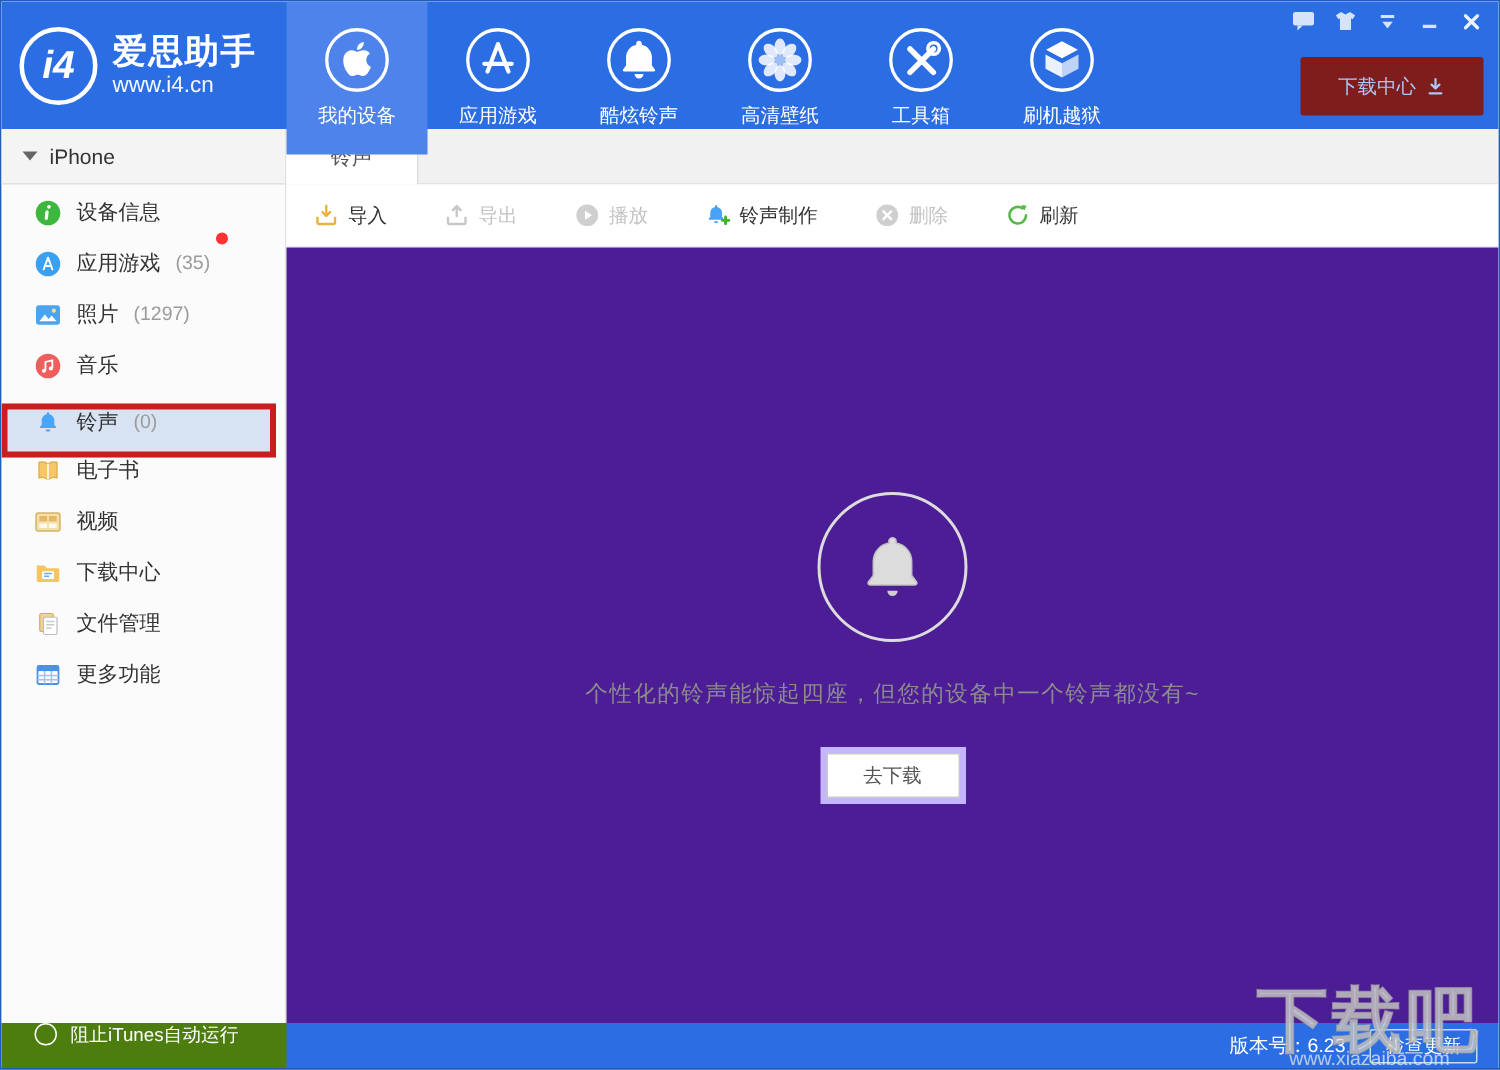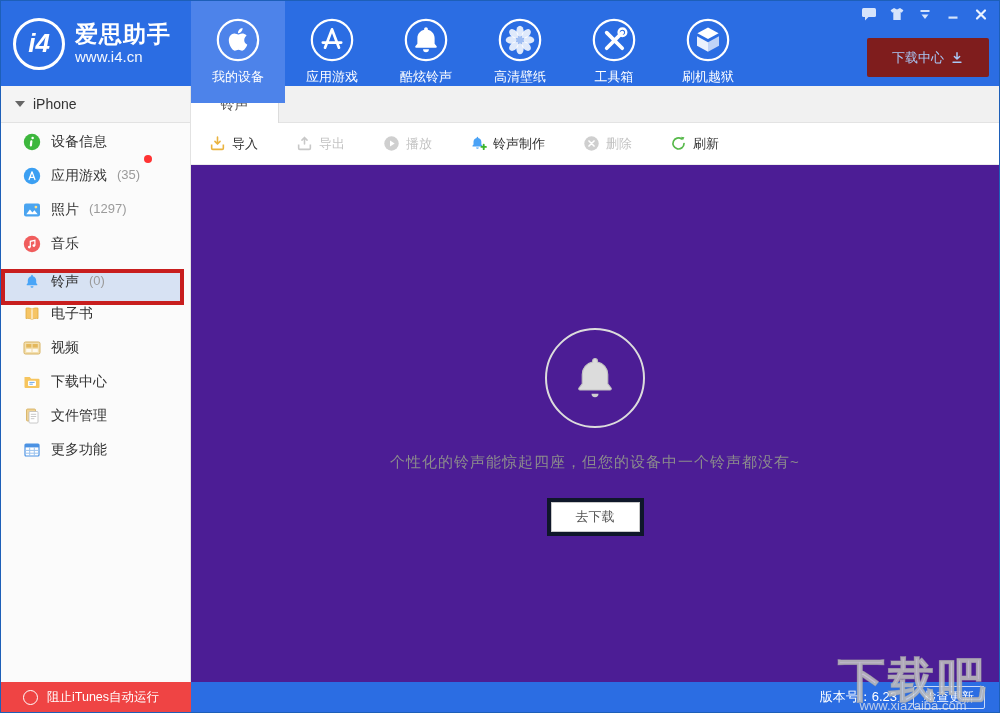--- a/index.html
+++ b/index.html
@@ -63,29 +63,29 @@
   .tool-btn { display:flex; align-items:center; gap:6px; font-size:13px; color:#333; cursor:pointer; }
   .tool-btn.disabled { color:#c3c3c3; cursor:default; }
   .ticon { width:17px; height:17px; }
 
   .content { flex:1; background:#4c1d95; position:relative; text-align:center; }
   .empty-circle {
     width:100px; height:100px; border:2px solid #dcdcdc; border-radius:50%;
     margin:163px auto 0; display:flex; align-items:center; justify-content:center;
   }
   .empty-msg { margin-top:25px; font-size:15px; color:#8c8c8c; letter-spacing:1px; }
-  .goto-wrap { display:inline-block; border:4px solid #0f172a; margin-top:26px; }
+  .goto-wrap { display:inline-block; border:4px solid #c4b5fd; margin-top:26px; }
   .goto-btn {
     display:block; background:#fff; border:1px solid #c9c9c9; padding:5px 24px;
     font-size:13px; color:#555; cursor:pointer; font-family:inherit;
   }
 
   
   .statusbar { height:30px; flex:0 0 30px; background:#2b6de3; display:flex; color:#fff; }
-  .status-left { width:190px; flex:0 0 190px; background:#ef4444; display:flex; align-items:center; padding-left:22px; gap:9px; cursor:pointer; }
+  .status-left { width:190px; flex:0 0 190px; background:#4d7c0f; display:flex; padding-left:22px; gap:9px; cursor:pointer; }
   .status-check { width:15px; height:15px; border:1.5px solid #fff; border-radius:50%; flex:0 0 15px; }
   .status-label { font-size:12.5px; }
   .status-right { flex:1; display:flex; align-items:center; justify-content:flex-end; gap:16px; padding-right:14px; }
   .version { font-size:13px; }
   .update-btn { border:1px solid rgba(255,255,255,.75); padding:2px 10px; font-size:12.5px; color:#fff; background:transparent; cursor:pointer; border-radius:2px; font-family:inherit; }
 
   
   .watermark { position:absolute; right:11px; bottom:0; z-index:40; text-align:center; pointer-events:none; line-height:1; }
   .wm-big {
     font-size:47px; font-weight:bold; letter-spacing:3px;

